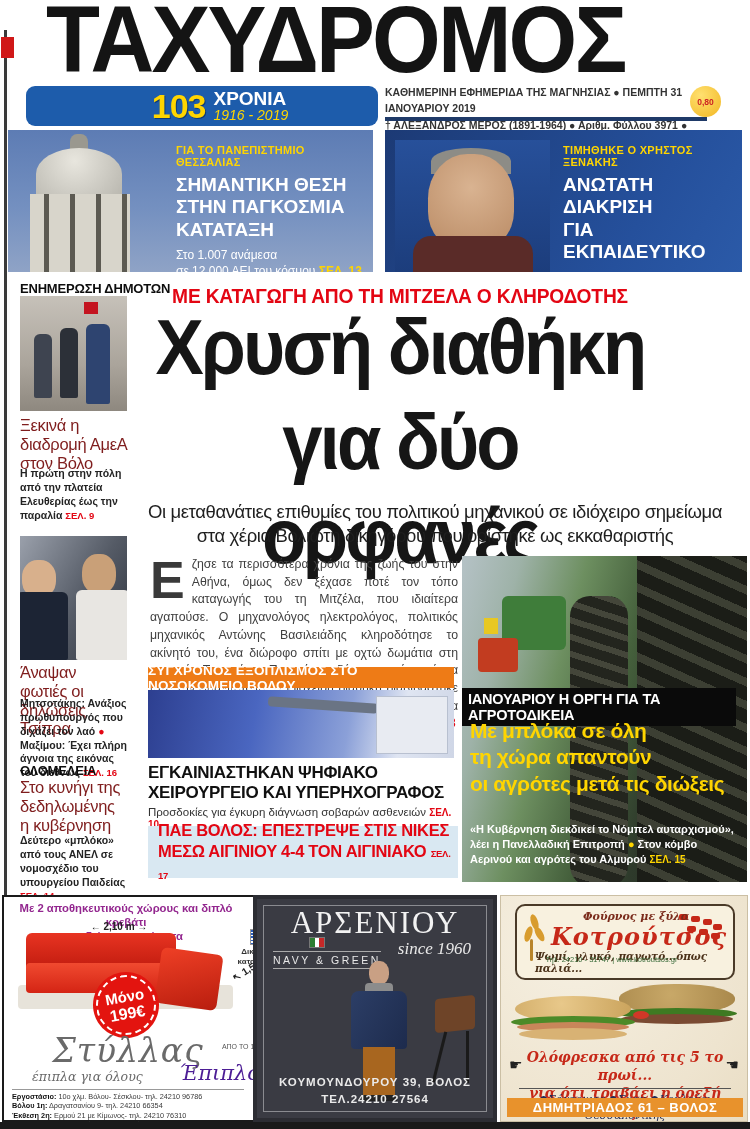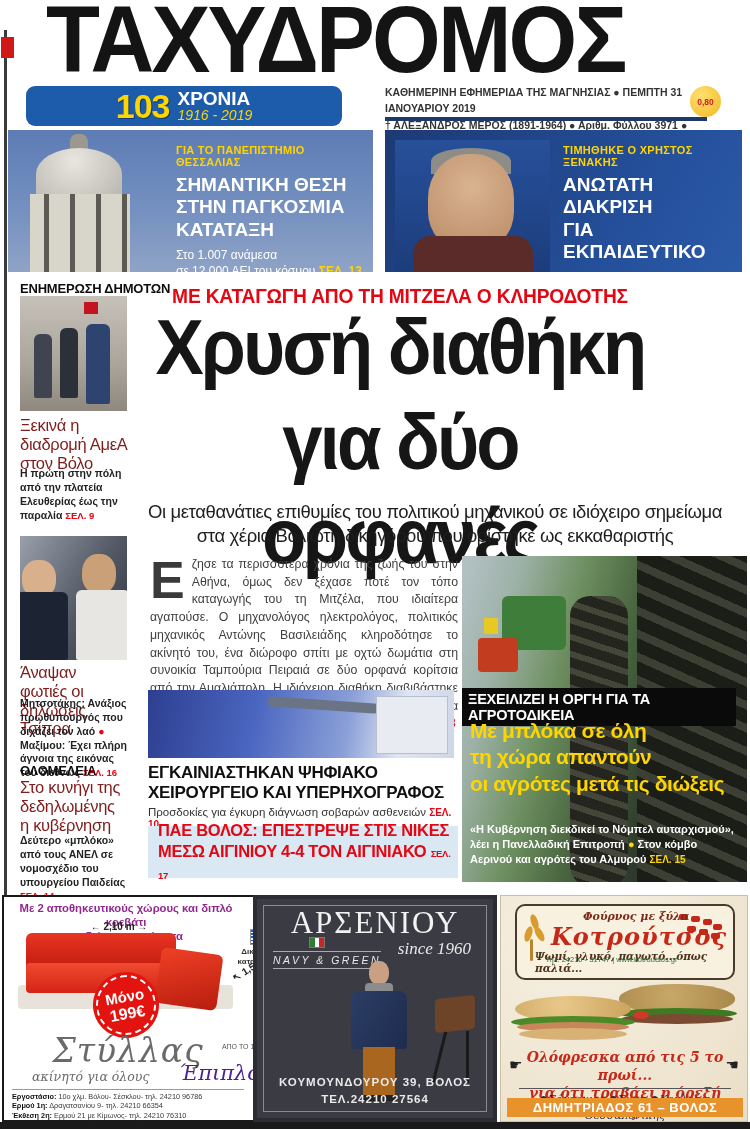--- a/index.html
+++ b/index.html
@@ -7,21 +7,21 @@
         font-family:"Liberation Sans",sans-serif;color:#111;}
   .abs{position:absolute;}
   .red{color:#e30613;}
   .pg{font-weight:bold;}
   
   .mast-title{left:46px;top:-14px;width:700px;font-size:92px;font-weight:bold;letter-spacing:-3px;
               color:#141414;transform:scale(.96,1.02);transform-origin:left top;white-space:nowrap;}
   .left-rule{left:4px;top:30px;width:3px;height:1092px;background:#3a3a3a;}
   .edge-red{left:1px;top:37px;width:13px;height:21px;background:#d01818;}
   .badge{left:26px;top:86px;width:316px;height:40px;background:#1d5cab;border-radius:9px;
-         display:flex;align-items:center;justify-content:center;gap:8px;}
+         display:flex;align-items:center;justify-content:center;gap:8px;padding-left:36px;}
   .badge .num{font-size:34px;font-weight:bold;color:#ffd500;letter-spacing:-1px;
               text-shadow:1px 1px 0 #0d3a77;}
   .badge .word{display:block;font-size:19px;font-weight:bold;color:#fff;line-height:1;}
   .badge .rng{display:block;font-size:14px;font-style:italic;color:#ffd500;line-height:1.1;}
   .mast-info{left:385px;top:84px;width:320px;font-size:10.5px;font-weight:bold;color:#333;line-height:1.55;}
   .site{color:#e30613;font-weight:bold;margin-left:10px;}
   .price{left:690px;top:86px;width:31px;height:31px;border-radius:50%;
          background:radial-gradient(circle at 35% 30%,#ffe070,#f2b722);display:flex;align-items:center;
          justify-content:center;font-size:8.5px;font-weight:bold;color:#c22;}
   .mast-rule{left:385px;top:117px;width:322px;height:4px;background:#1f3a68;}
@@ -121,21 +121,21 @@
   .sty-foot{position:absolute;left:8px;top:192px;width:232px;font-size:7.3px;color:#3a3a3a;line-height:1.28;
             border-top:1px solid #999;padding-top:2px;}
   .sty-foot b{color:#111;}
   #ad-arseniou{left:253px;width:244px;background:#3a3b43;border:4px solid #2c2d33;}
   .ars-inner{position:absolute;left:6px;top:6px;right:6px;bottom:6px;border:1px solid #8a8b90;}
   .ars-title{position:absolute;left:0;top:6px;width:100%;text-align:center;color:#f2f2f2;
              font-family:"Liberation Serif",serif;font-size:31px;letter-spacing:2px;}
   .ars-since{position:absolute;right:22px;top:40px;color:#e8e8e8;font-family:"Liberation Serif",serif;
              font-style:italic;font-size:17px;}
   .ars-brand{position:absolute;left:16px;top:52px;color:#e8e8e8;font-size:10.5px;letter-spacing:2.5px;
-             border-top:1px solid #aaa;border-bottom:1px solid #aaa;padding:2px 0;font-style:italic;}
+             border-top:1px solid #aaa;border-bottom:1px solid #aaa;padding:2px 0;}
   .itflag{position:absolute;left:52px;top:38px;width:14px;height:9px;
           background:linear-gradient(90deg,#2e7d32 33%,#fff 33% 66%,#c62828 66%);border:1px solid #777;}
   .model{position:absolute;left:88px;top:62px;width:70px;height:140px;}
   .m-head{position:absolute;left:24px;top:0;width:20px;height:24px;border-radius:45%;background:#c9a084;}
   .m-neck{position:absolute;left:20px;top:22px;width:28px;height:12px;background:#8c8c8c;border-radius:4px;}
   .m-coat{position:absolute;left:6px;top:30px;width:56px;height:58px;background:linear-gradient(120deg,#2c3e66,#1d2b4d);border-radius:8px 8px 4px 4px;}
   .m-pants{position:absolute;left:18px;top:86px;width:32px;height:50px;background:#a8661f;}
   .m-shoes{position:absolute;left:16px;top:134px;width:36px;height:6px;background:#222;}
   .chair{position:absolute;right:18px;top:98px;width:48px;height:86px;}
   .c-back{position:absolute;right:0;top:0;width:40px;height:34px;background:#6e4428;border-radius:4px;transform:skewY(-6deg);}
@@ -283,20 +283,21 @@
   <div class="abs lead-hl">
     <span>Χρυσή διαθήκη</span><br>
     <span>για δύο ορφανές</span>
   </div>
   <div class="abs lead-deck">Οι μεταθανάτιες επιθυμίες του πολιτικού μηχανικού σε ιδιόχειρο σημείωμα στα χέρια Βολιώτη δικηγόρου που ορίστηκε ως εκκαθαριστής</div>
   <div class="abs lead-body">
     <span class="dropcap">Ε</span><span>ζησε τα περισσότερα χρόνια της ζωής του στην Αθήνα, όμως δεν ξέχασε ποτέ τον τόπο καταγωγής του τη Μιτζέλα, που ιδιαίτερα αγαπούσε. Ο μηχανολόγος ηλεκτρολόγος, πολιτικός μηχανικός Αντώνης Βασιλειάδης κληροδότησε το ακίνητό του, ένα διώροφο σπίτι με οχτώ δωμάτια στη συνοικία Ταμπούρια Πειραιά σε δύο ορφανά κορίτσια από την Αμαλιάπολη. Η ιδιόχειρη διαθήκη διαβιβάστηκε από τη Διεύθυνση Κοινωφελών Περιουσιών - Τμήμα Εκκαθάρισης στον πρόεδρο Πρωτοδικών Βόλου.</span>
     <span class="pg red">ΣΕΛ. 8</span>
   </div>
 
+  <div class="abs obanner">ΣΥΓΧΡΟΝΟΣ ΕΞΟΠΛΙΣΜΟΣ ΣΤΟ ΝΟΣΟΚΟΜΕΙΟ ΒΟΛΟΥ</div>
   <div class="abs photo surgery-photo">
     <div class="equip"></div>
     <div class="wall"></div>
   </div>
   <div class="abs hosp-hl">
     <span>ΕΓΚΑΙΝΙΑΣΤΗΚΑΝ ΨΗΦΙΑΚΟ</span><br>
     <span>ΧΕΙΡΟΥΡΓΕΙΟ ΚΑΙ ΥΠΕΡΗΧΟΓΡΑΦΟΣ</span>
   </div>
   <div class="abs hosp-sub">
     <span>Προσδοκίες για έγκυρη διάγνωση σοβαρών ασθενειών</span>
@@ -309,21 +310,21 @@
       <span class="pg red">ΣΕΛ. 17</span>
     </div>
   </div>
 
   <div class="abs tract photo">
     <div class="tire1"></div>
     <div class="tire2"></div>
     <div class="trac-a"></div>
     <div class="trac-b"></div>
     <div class="flag-y"></div>
-    <div class="band">ΞΕΧΕΙΛΙΖΕΙ Η ΟΡΓΗ ΓΙΑ ΤΑ ΑΓΡΟΤΟΔΙΚΕΙΑ</div>
+    <div class="band">ΙΑΝΟΥΑΡΙΟΥ Η ΟΡΓΗ ΓΙΑ ΤΑ ΑΓΡΟΤΟΔΙΚΕΙΑ</div>
     <div class="farm-hl">
       <span>Με μπλόκα σε όλη</span><br>
       <span>τη χώρα απαντούν</span><br>
       <span>οι αγρότες μετά τις διώξεις</span>
     </div>
     <div class="farm-sub">
       <span>«Η Κυβέρνηση διεκδικεί το Νόμπελ αυταρχισμού», λέει η Πανελλαδική Επιτροπή</span>
       <span class="dot-yel">●</span>
       <span>Στον κόμβο Αερινού και αγρότες του Αλμυρού</span>
       <span class="pg">ΣΕΛ. 15</span>
@@ -344,25 +345,25 @@
     </div>
     <div class="gflag"></div>
     <div class="madeby">Δικής μας κατασκευής</div>
     <div class="dim-d">↖&nbsp;<span>1,50 m</span>&nbsp;↘</div>
     <div class="price-circle">
       <span class="a">Μόνο</span>
       <span class="b">199€</span>
     </div>
     <div class="sty-logo">Στύλλας</div>
     <div class="sty-since">ΑΠΟ ΤΟ 1967</div>
-    <div class="sty-tag">ακίνητό για όλους</div>
+    <div class="sty-tag">έπιπλα για όλους</div>
     <div class="sty-brand2">Έπιπλο</div>
     <div class="sty-foot">
       <div><b>Εργοστάσιο:</b> <span>10ο χλμ. Βόλου- Σέσκλου- τηλ. 24210 96786</span></div>
-      <div><b>Ερμού 1η:</b> <span>Δραγατσανίου 9- τηλ. 24210 66354</span></div>
+      <div><b>Βόλου 1η:</b> <span>Δραγατσανίου 9- τηλ. 24210 66354</span></div>
       <div><b>Έκθεση 2η:</b> <span>Ερμού 21 με Κίμωνος- τηλ. 24210 76310</span></div>
       <div><b>Υποκ/μα Λάρισας:</b> <span>Ηρώων Πολυτεχνείου 74- τηλ. 2410 287946</span></div>
 
     </div>
   </div>
 
   <div class="abs ad" id="ad-arseniou">
     <div class="ars-inner"></div>
     <div class="ars-title">ΑΡΣΕΝΙΟΥ</div>
     <div class="ars-since">since 1960</div>

